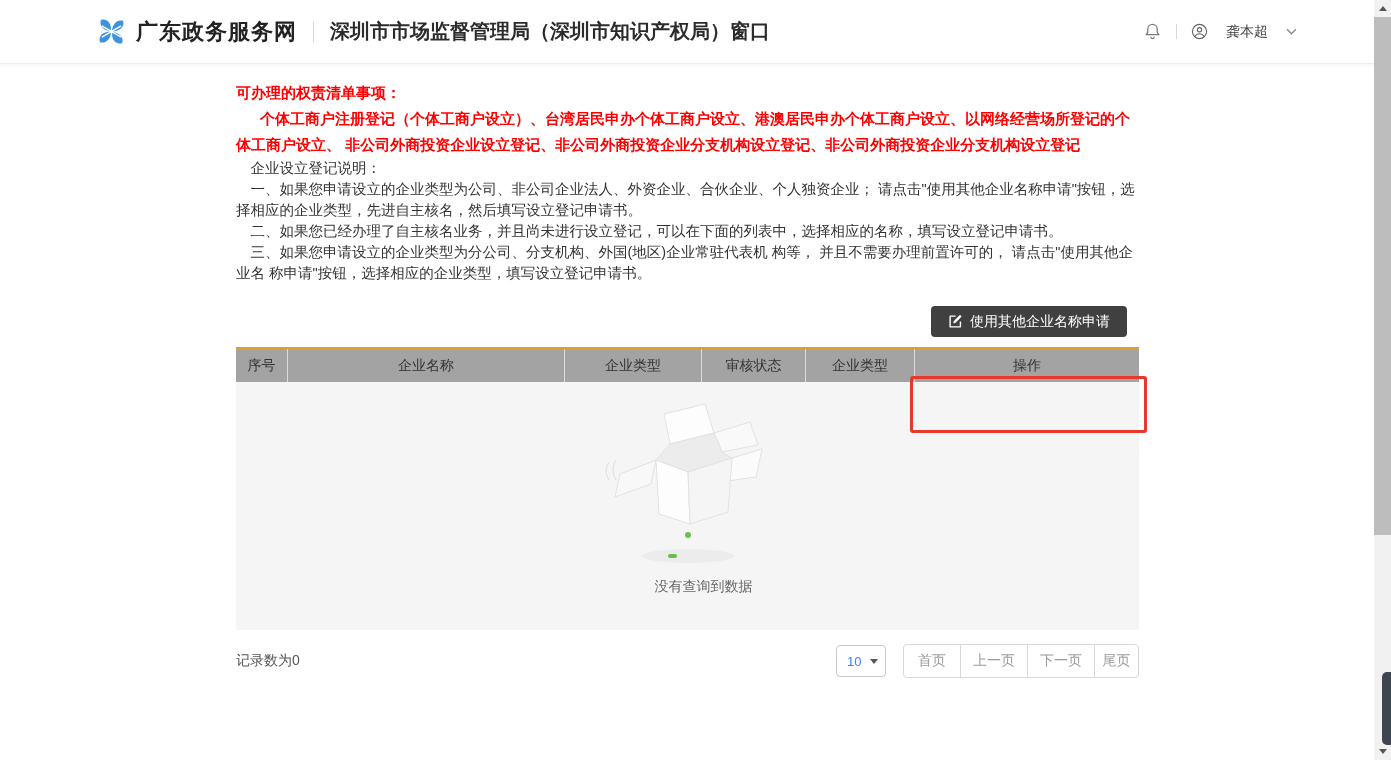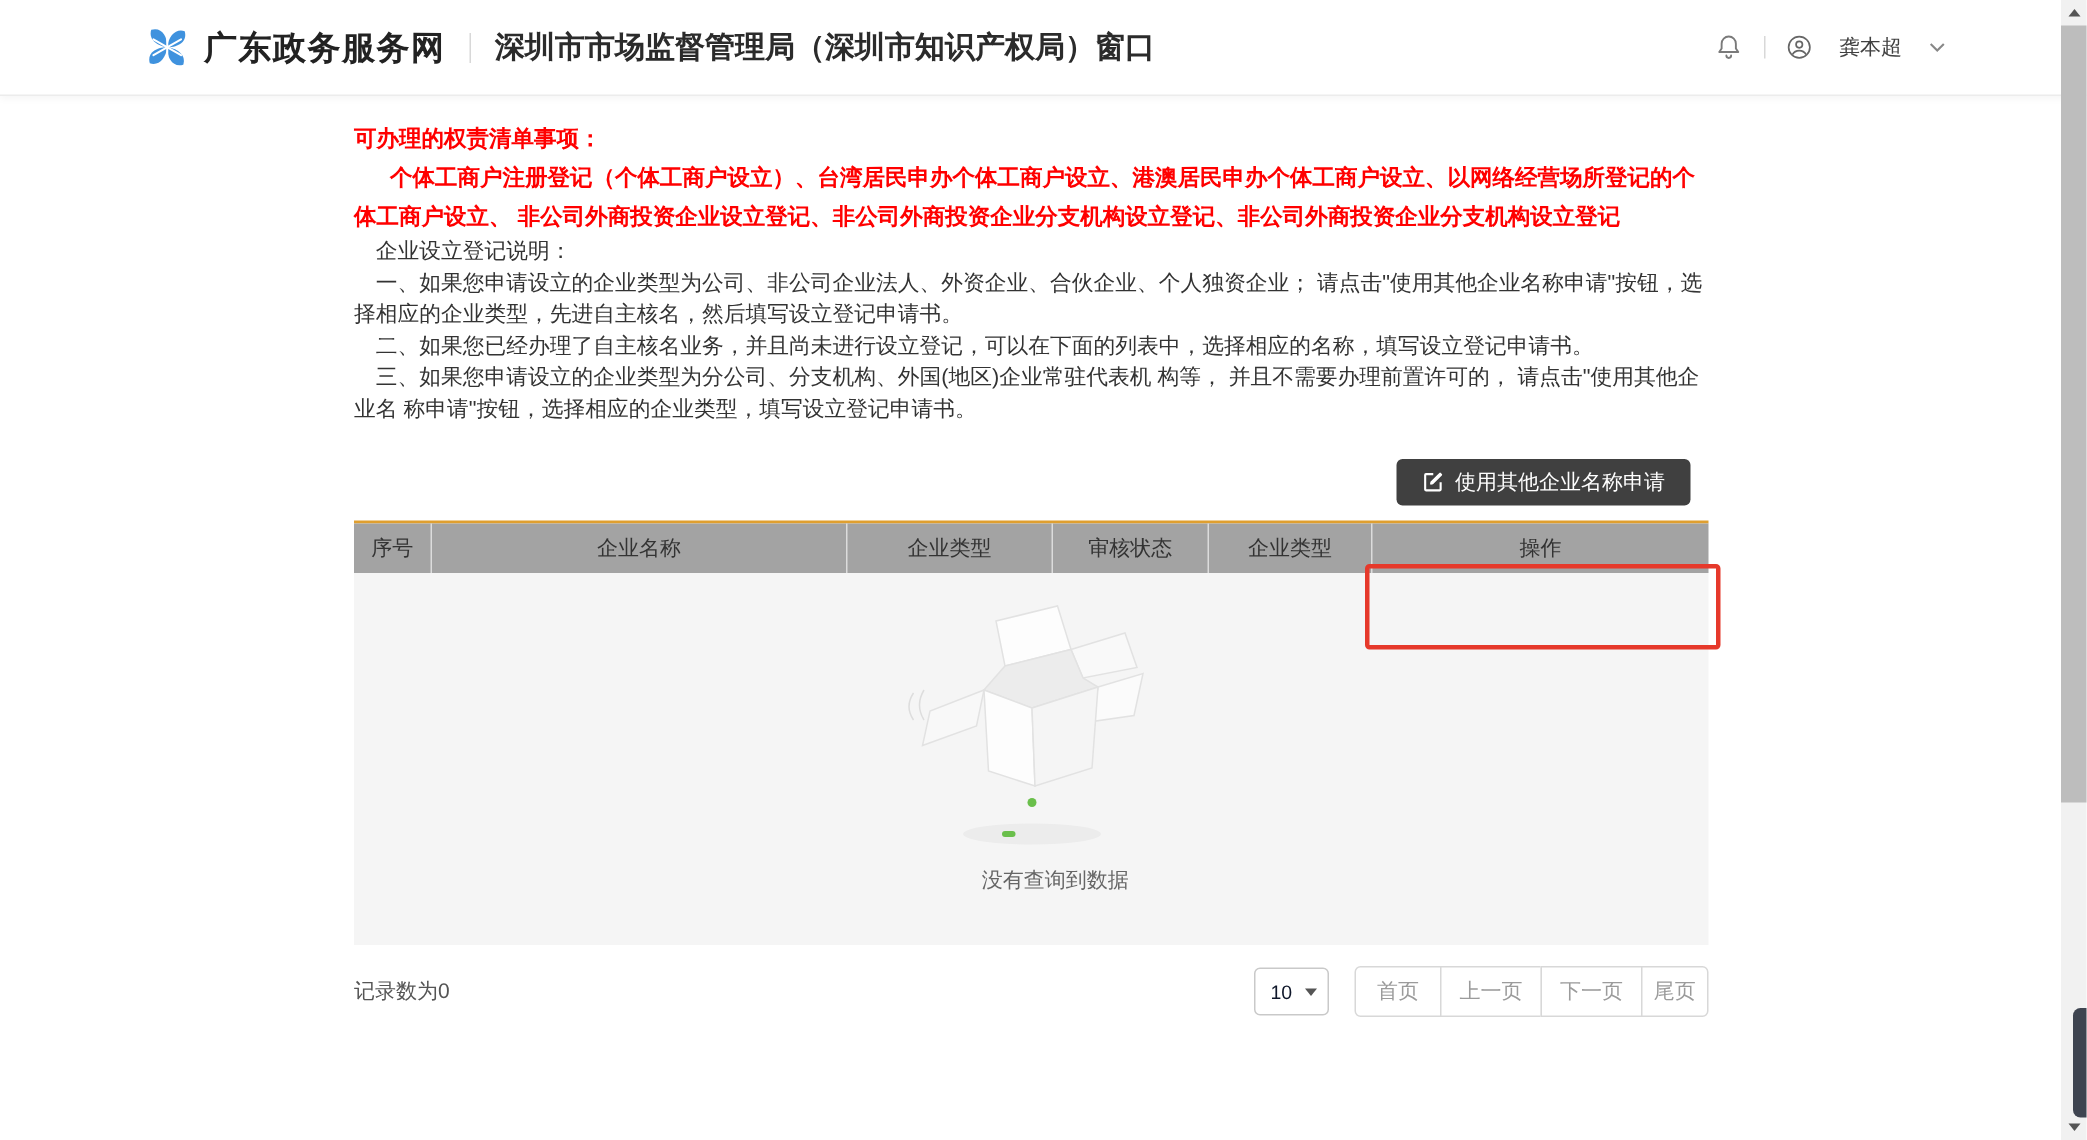--- a/index.html
+++ b/index.html
@@ -82,21 +82,21 @@
     border-radius:2px; background:#6abf4b;
   }
   .empty-text { margin-top:15px; font-size:14px; color:#666;margin-left:32px; }
   
   .table-footer { margin-top:14px; display:flex; align-items:center; height:34px; }
   .record-count { font-size:14px; color:#555; }
   .foot-right { margin-left:auto; display:flex; align-items:center; }
   .size-select {
     width:50px; height:32px; border:1px solid #c9c9c9; border-radius:4px; background:#fff;
     display:flex; align-items:center; padding:0 7px 0 10px; cursor:pointer;
-    font-size:13px; color:#0f172a; justify-content:space-between;
+    font-size:13px; color:#3b82f6; justify-content:space-between;
   }
   .caret-down { width:0; height:0; border-left:4px solid transparent; border-right:4px solid transparent; border-top:5px solid #555; }
   .page-group { display:flex; margin-left:17px; }
   .page-btn {
     height:34px; background:#fff; border:1px solid #d8d8d8; color:#9b9b9b;
     font-size:14px; cursor:pointer; margin-left:-1px;
     display:flex; align-items:center; justify-content:center;
     font-family:"Liberation Sans","DejaVu Sans",sans-serif;
   }
   .pb0{width:58px; margin-left:0; border-radius:4px 0 0 4px;text-align:center;}

